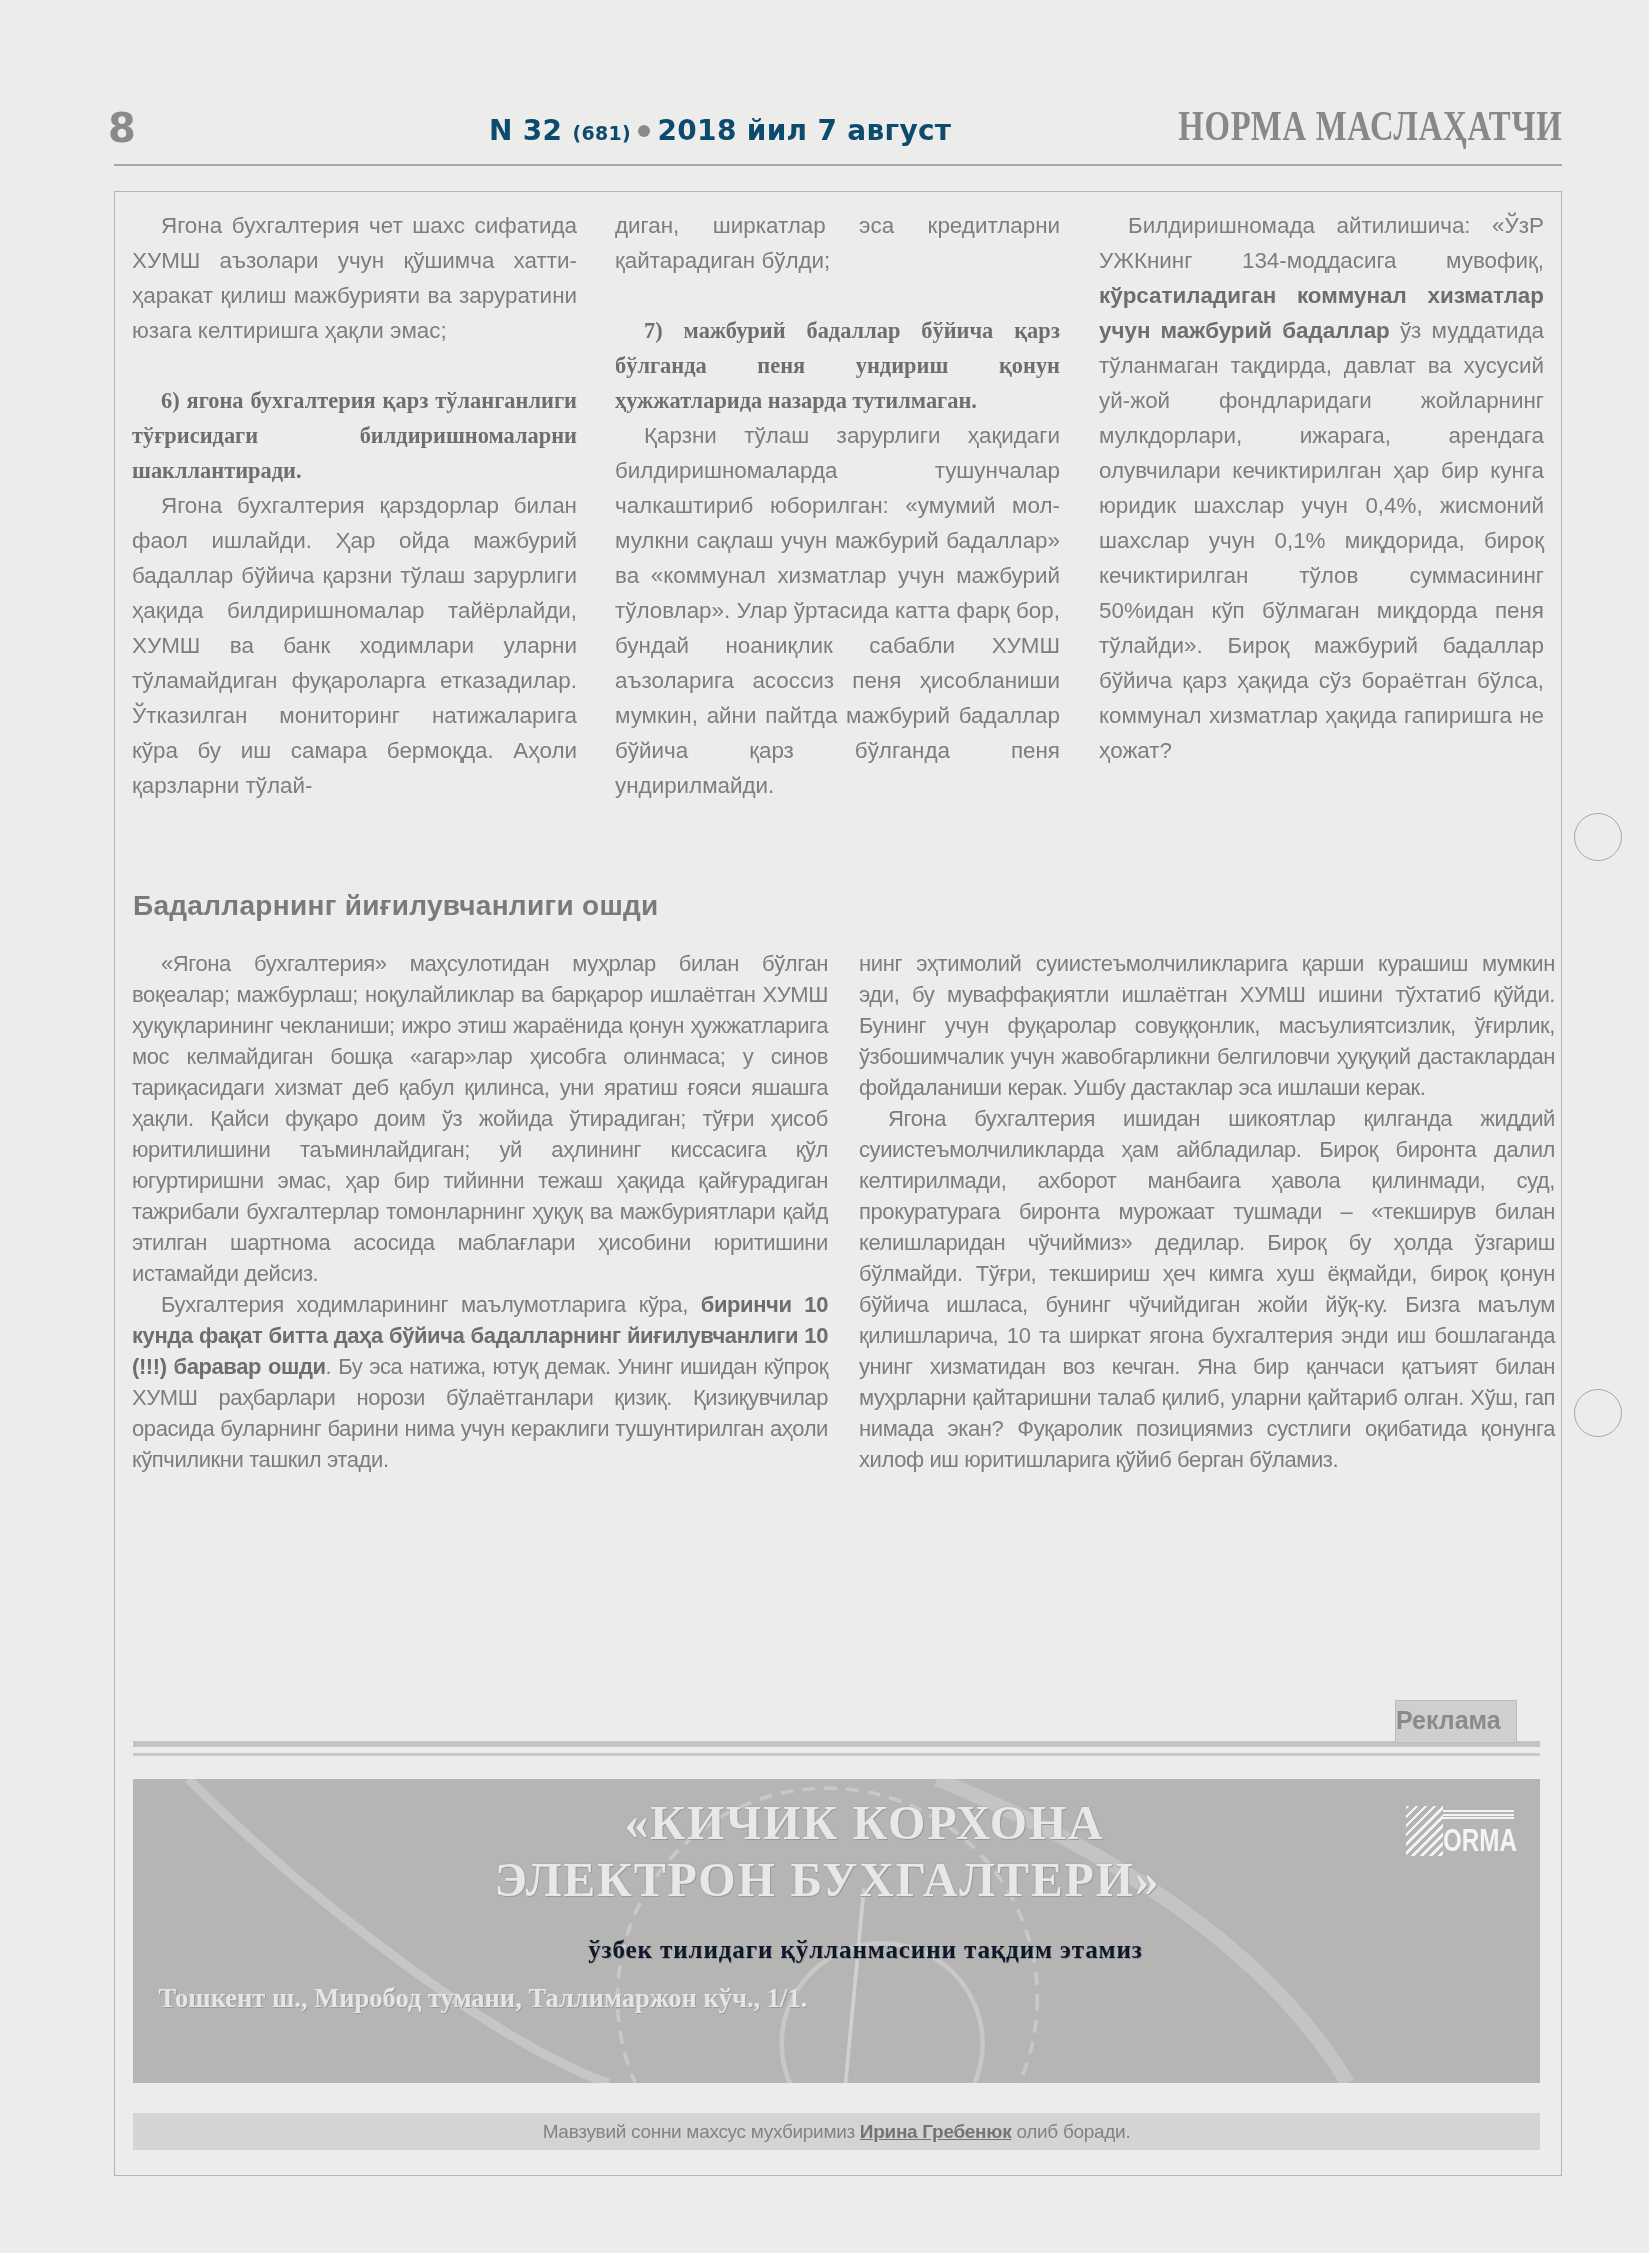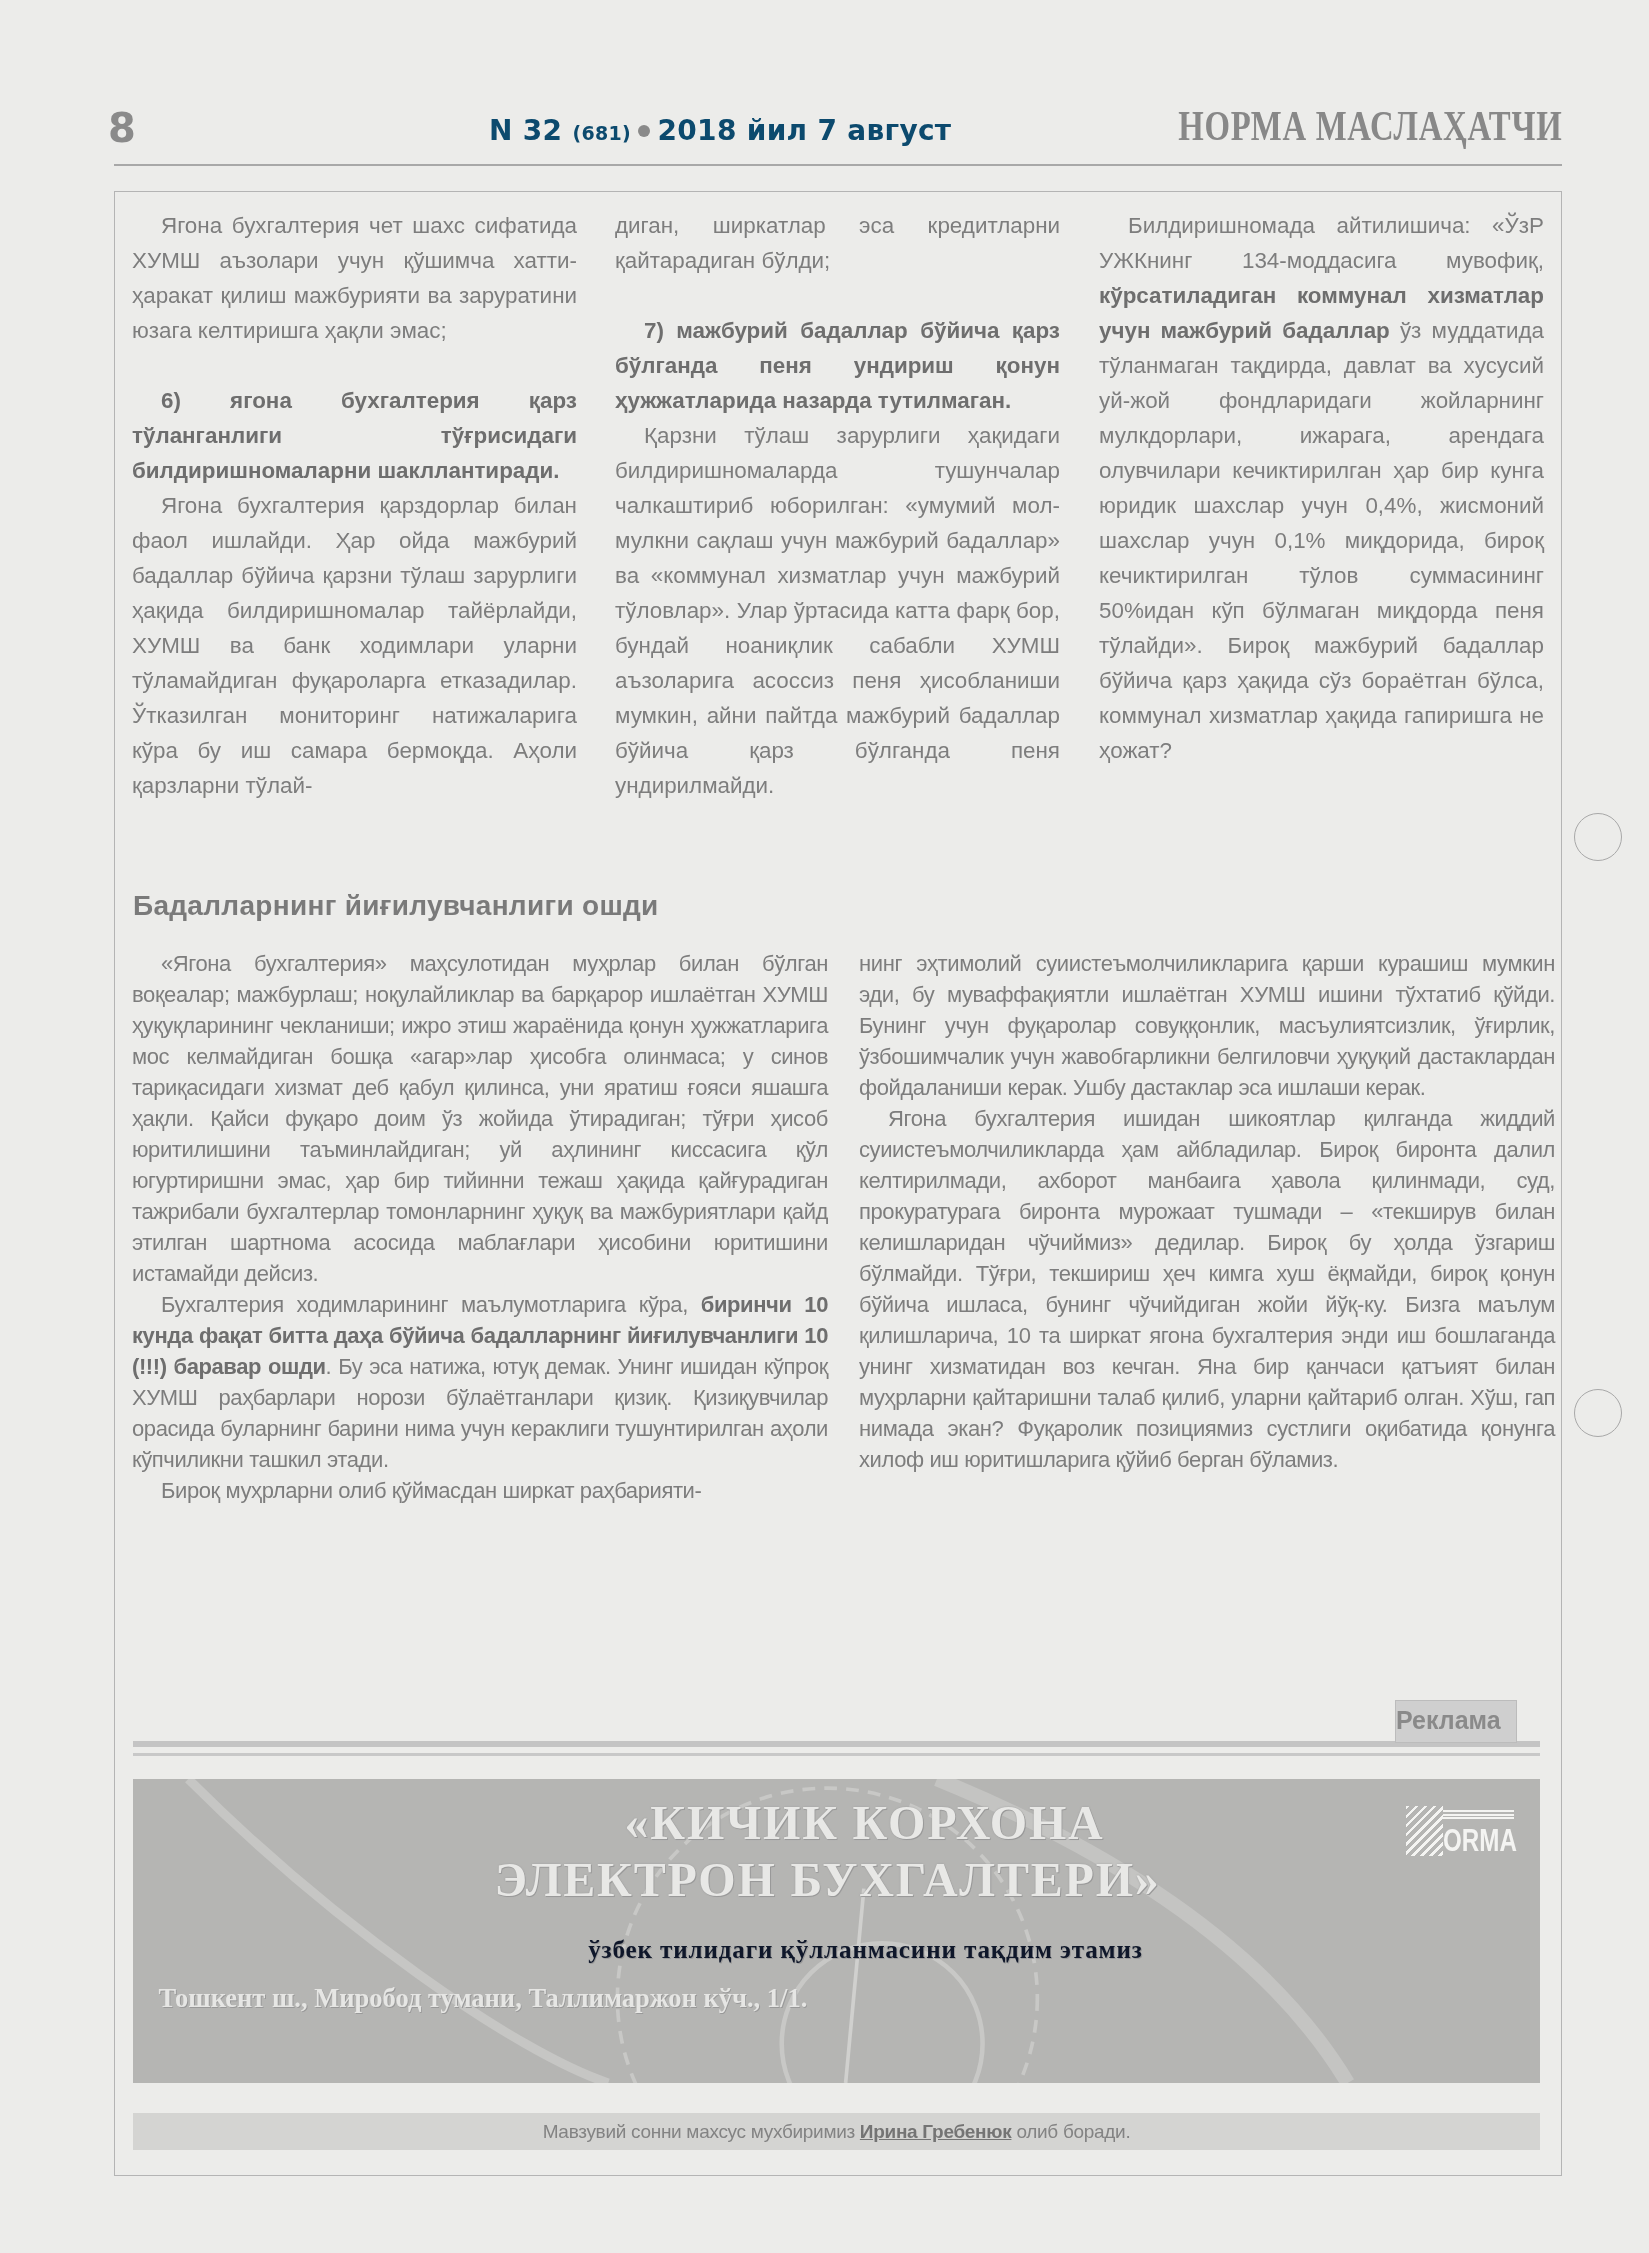--- a/index.html
+++ b/index.html
@@ -14,21 +14,21 @@
   .issue { position:absolute; left:489px; top:114px; font-size:28px; font-weight:bold; color:#0c4a6e; font-family:"DejaVu Sans", sans-serif; letter-spacing:0.3px; }
   .issue .small { font-size:19px; }
   .issue .dot { display:inline-block; width:12px; height:12px; border-radius:50%; background:#8a8a8a; margin:0 7.3px 2.7px 7.3px; vertical-align:middle; }
   .masthead { position:absolute; right:87px; top:102px; font-size:42px; font-family:"Liberation Serif", serif; font-weight:bold; color:#888; transform:scaleX(0.78); transform-origin:right center; letter-spacing:0.9px; }
   .header-rule { position:absolute; left:114px; width:1448px; top:164px; height:1.8px; background:#a8a8a8; }
   .content-box { position:absolute; left:114px; top:191px; width:1448px; height:1985px; border:1.8px solid #b4b4b4; box-sizing:border-box; }
   .hole { position:absolute; width:46px; height:46px; border:1.8px solid #a8a8a8; border-radius:50%; }
   .col { position:absolute; font-size:22.4px; line-height:35px; text-align:justify; }
   .col p { margin:0; text-indent:0; }
   .col p.ind { text-indent:29px; }
-  .col p.gap { margin-top:35px; }
+  .col p.gap { margin-top:35px;font-family:Liberation Serif, serif; }
   .col b { color:#6e6e6e; }
   .col-top { width:445px; top:208px; }
   .c1 { left:132px; }
   .c2 { left:615px; }
   .c3 { left:1099px; }
   .col-bottom { width:696px; top:948px; font-family:"Liberation Sans", sans-serif; font-size:22px; line-height:31px; letter-spacing:-0.4px; }
   .b1 { left:132px; }
   .b2 { left:859px; }
   .section-heading { position:absolute; left:133px; top:890px; font-size:28px; font-weight:bold; color:#7a7a7a; letter-spacing:0.3px; }
   .reklama-line { position:absolute; left:133px; top:1741px; width:1407px; height:5.5px; background:#c4c4c4; }
@@ -80,21 +80,20 @@
 </div>
 <div class="col col-top c3">
   <p class="ind"><span>Билдиришномада айтилишича: «ЎзР УЖКнинг 134-моддасига мувофиқ, </span><b>кўрсатиладиган коммунал хизматлар учун мажбурий бадаллар</b><span> ўз муддатида тўланмаган тақдирда, давлат ва хусусий уй-жой фондларидаги жойларнинг мулкдорлари, ижарага, арендага олувчилари кечиктирилган ҳар бир кунга юридик шахслар учун 0,4%, жисмоний шахслар учун 0,1% миқдорида, бироқ кечиктирилган тўлов суммасининг 50%идан кўп бўлмаган миқдорда пеня тўлайди». Бироқ мажбурий бадаллар бўйича қарз ҳақида сўз бораётган бўлса, коммунал хизматлар ҳақида гапиришга не ҳожат?</span></p>
 </div>
 
 <div class="section-heading">Бадалларнинг йиғилувчанлиги ошди</div>
 
 <div class="col col-bottom b1">
   <p class="ind">«Ягона бухгалтерия» маҳсулотидан муҳрлар билан бўлган воқеалар; мажбурлаш; ноқулайликлар ва барқарор ишлаётган ХУМШ ҳуқуқларининг чекланиши; ижро этиш жараёнида қонун ҳужжатларига мос келмайдиган бошқа «агар»лар ҳисобга олинмаса; у синов тариқасидаги хизмат деб қабул қилинса, уни яратиш ғояси яшашга ҳақли. Қайси фуқаро доим ўз жойида ўтирадиган; тўғри ҳисоб юритилишини таъминлайдиган; уй аҳлининг киссасига қўл югуртиришни эмас, ҳар бир тийинни тежаш ҳақида қайғурадиган тажрибали бухгалтерлар томонларнинг ҳуқуқ ва мажбуриятлари қайд этилган шартнома асосида маблағлари ҳисобини юритишини истамайди дейсиз.</p>
   <p class="ind"><span>Бухгалтерия ходимларининг маълумотларига кўра, </span><b>биринчи 10 кунда фақат битта даҳа бўйича бадалларнинг йиғилувчанлиги 10 (!!!) баравар ошди</b><span>. Бу эса натижа, ютуқ демак. Унинг ишидан кўпроқ ХУМШ раҳбарлари норози бўлаётганлари қизиқ. Қизиқувчилар орасида буларнинг барини нима учун кераклиги тушунтирилган аҳоли кўпчиликни ташкил этади.</span></p>
-  <p class="ind">Бироқ муҳрларни олиб қўймасдан ширкат раҳбарияти-</p>
 </div>
 <div class="col col-bottom b2">
   <p>нинг эҳтимолий суиистеъмолчиликларига қарши курашиш мумкин эди, бу муваффақиятли ишлаётган ХУМШ ишини тўхтатиб қўйди. Бунинг учун фуқаролар совуққонлик, масъулиятсизлик, ўғирлик, ўзбошимчалик учун жавобгарликни белгиловчи ҳуқуқий дастаклардан фойдаланиши керак. Ушбу дастаклар эса ишлаши керак.</p>
   <p class="ind">Ягона бухгалтерия ишидан шикоятлар қилганда жиддий суиистеъмолчиликларда ҳам айбладилар. Бироқ биронта далил келтирилмади, ахборот манбаига ҳавола қилинмади, суд, прокуратурага биронта мурожаат тушмади – «текширув билан келишларидан чўчиймиз» дедилар. Бироқ бу ҳолда ўзгариш бўлмайди. Тўғри, текшириш ҳеч кимга хуш ёқмайди, бироқ қонун бўйича ишласа, бунинг чўчийдиган жойи йўқ-ку. Бизга маълум қилишларича, 10 та ширкат ягона бухгалтерия энди иш бошлаганда унинг хизматидан воз кечган. Яна бир қанчаси қатъият билан муҳрларни қайтаришни талаб қилиб, уларни қайтариб олган. Хўш, гап нимада экан? Фуқаролик позициямиз сустлиги оқибатида қонунга хилоф иш юритишларига қўйиб берган бўламиз.</p>
 </div>
 
 <div class="reklama-line"></div>
 <div class="reklama-line2"></div>
 <div class="reklama-tag">Реклама</div>
 

